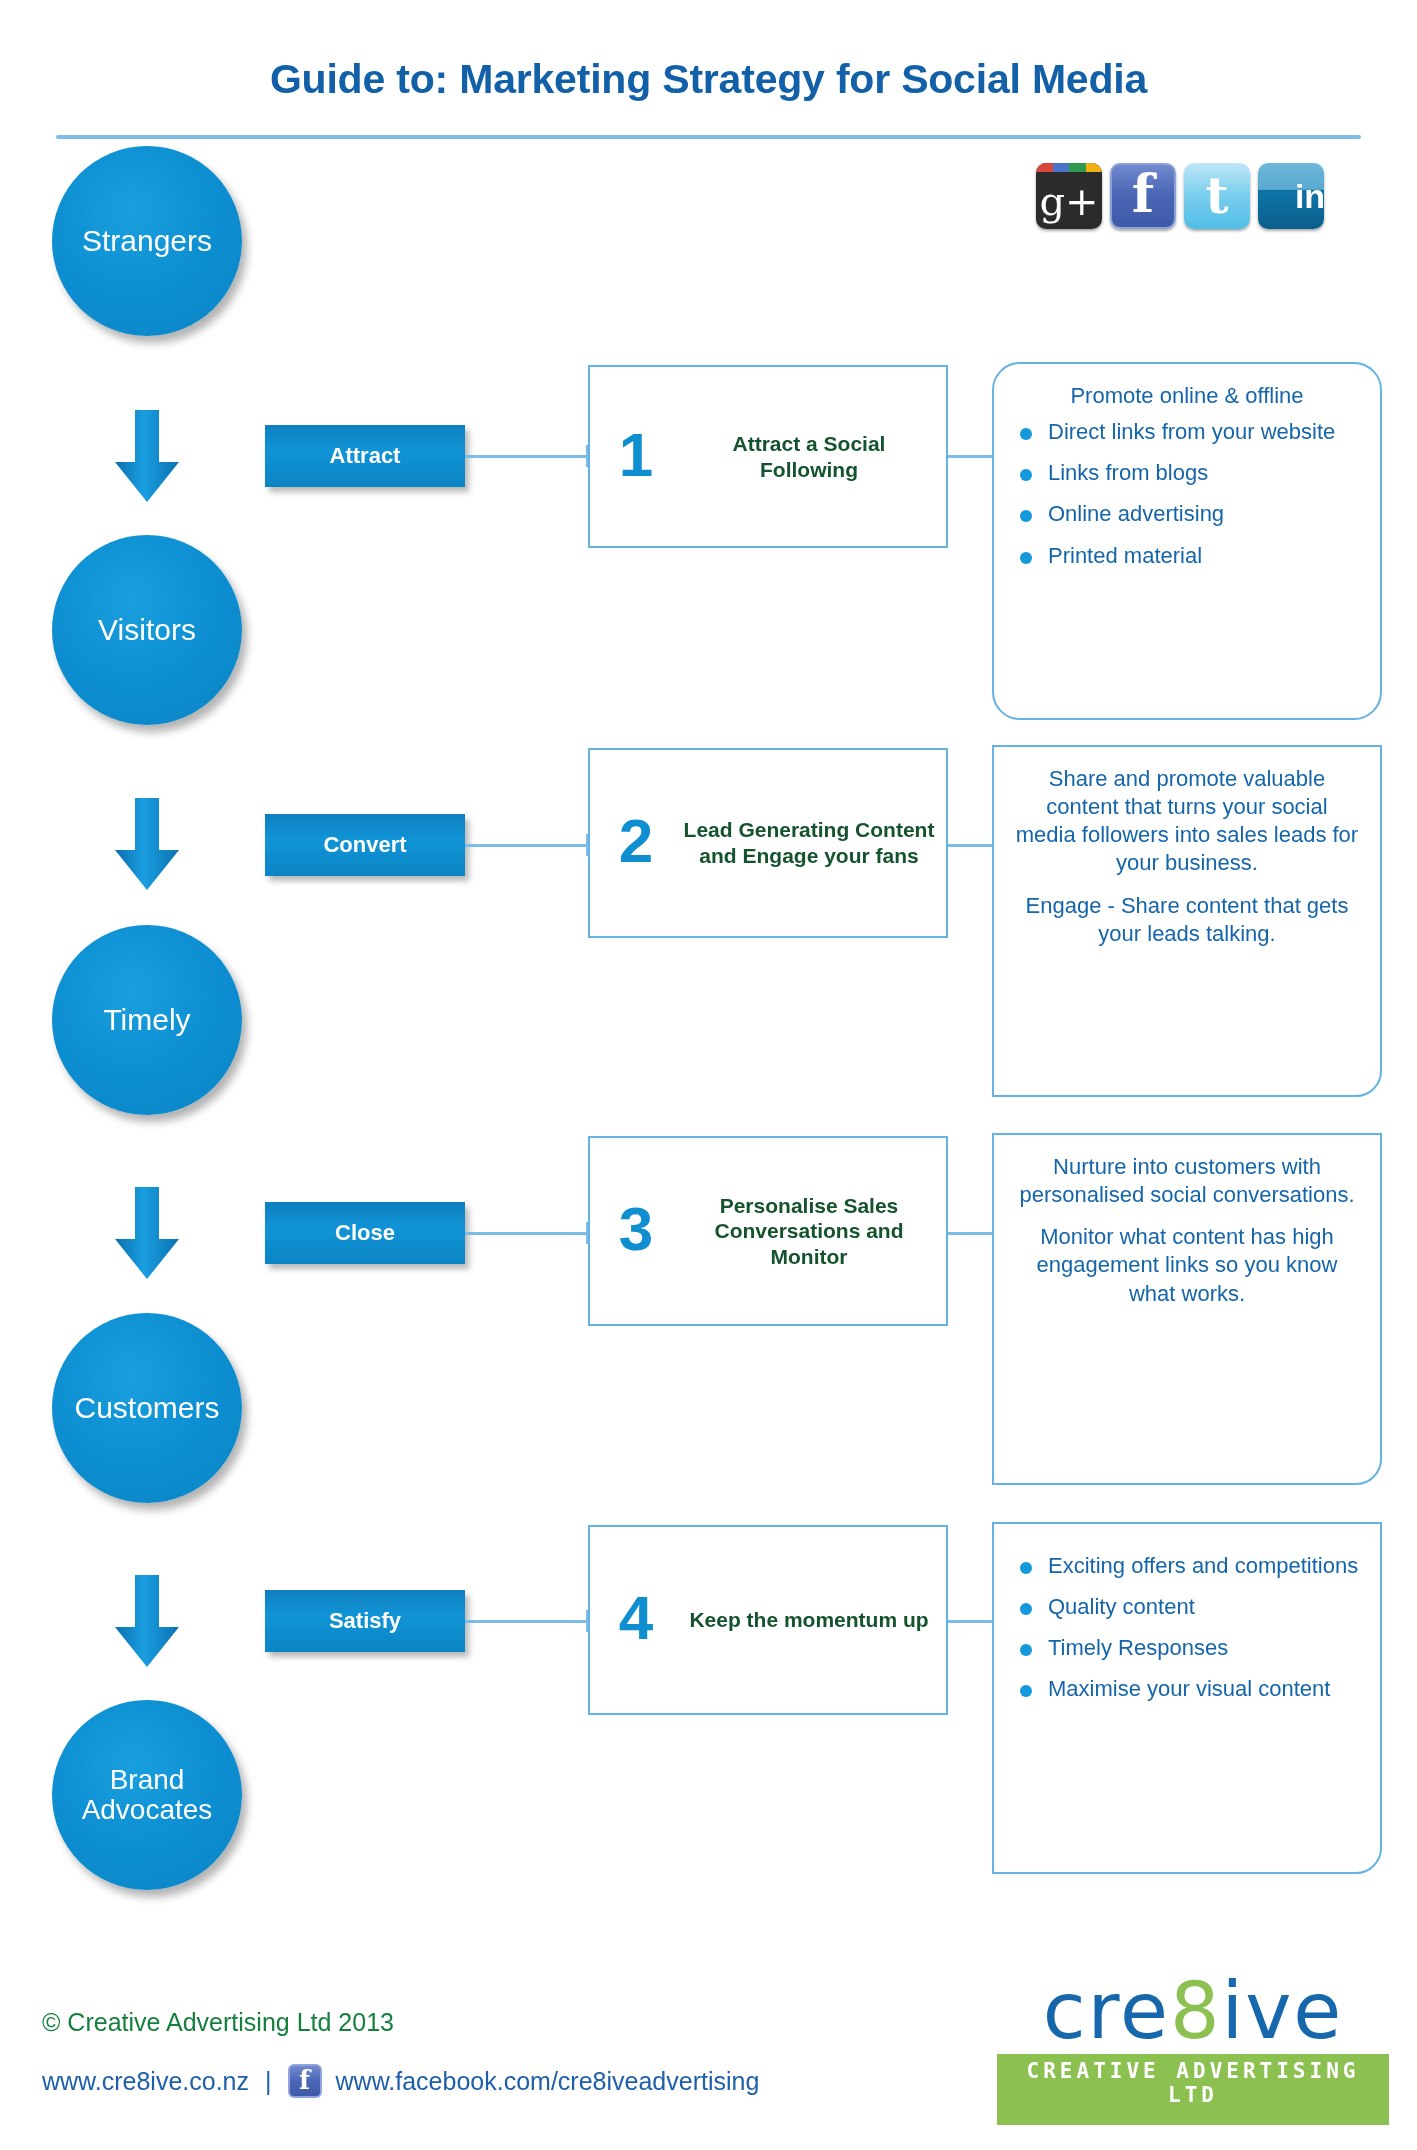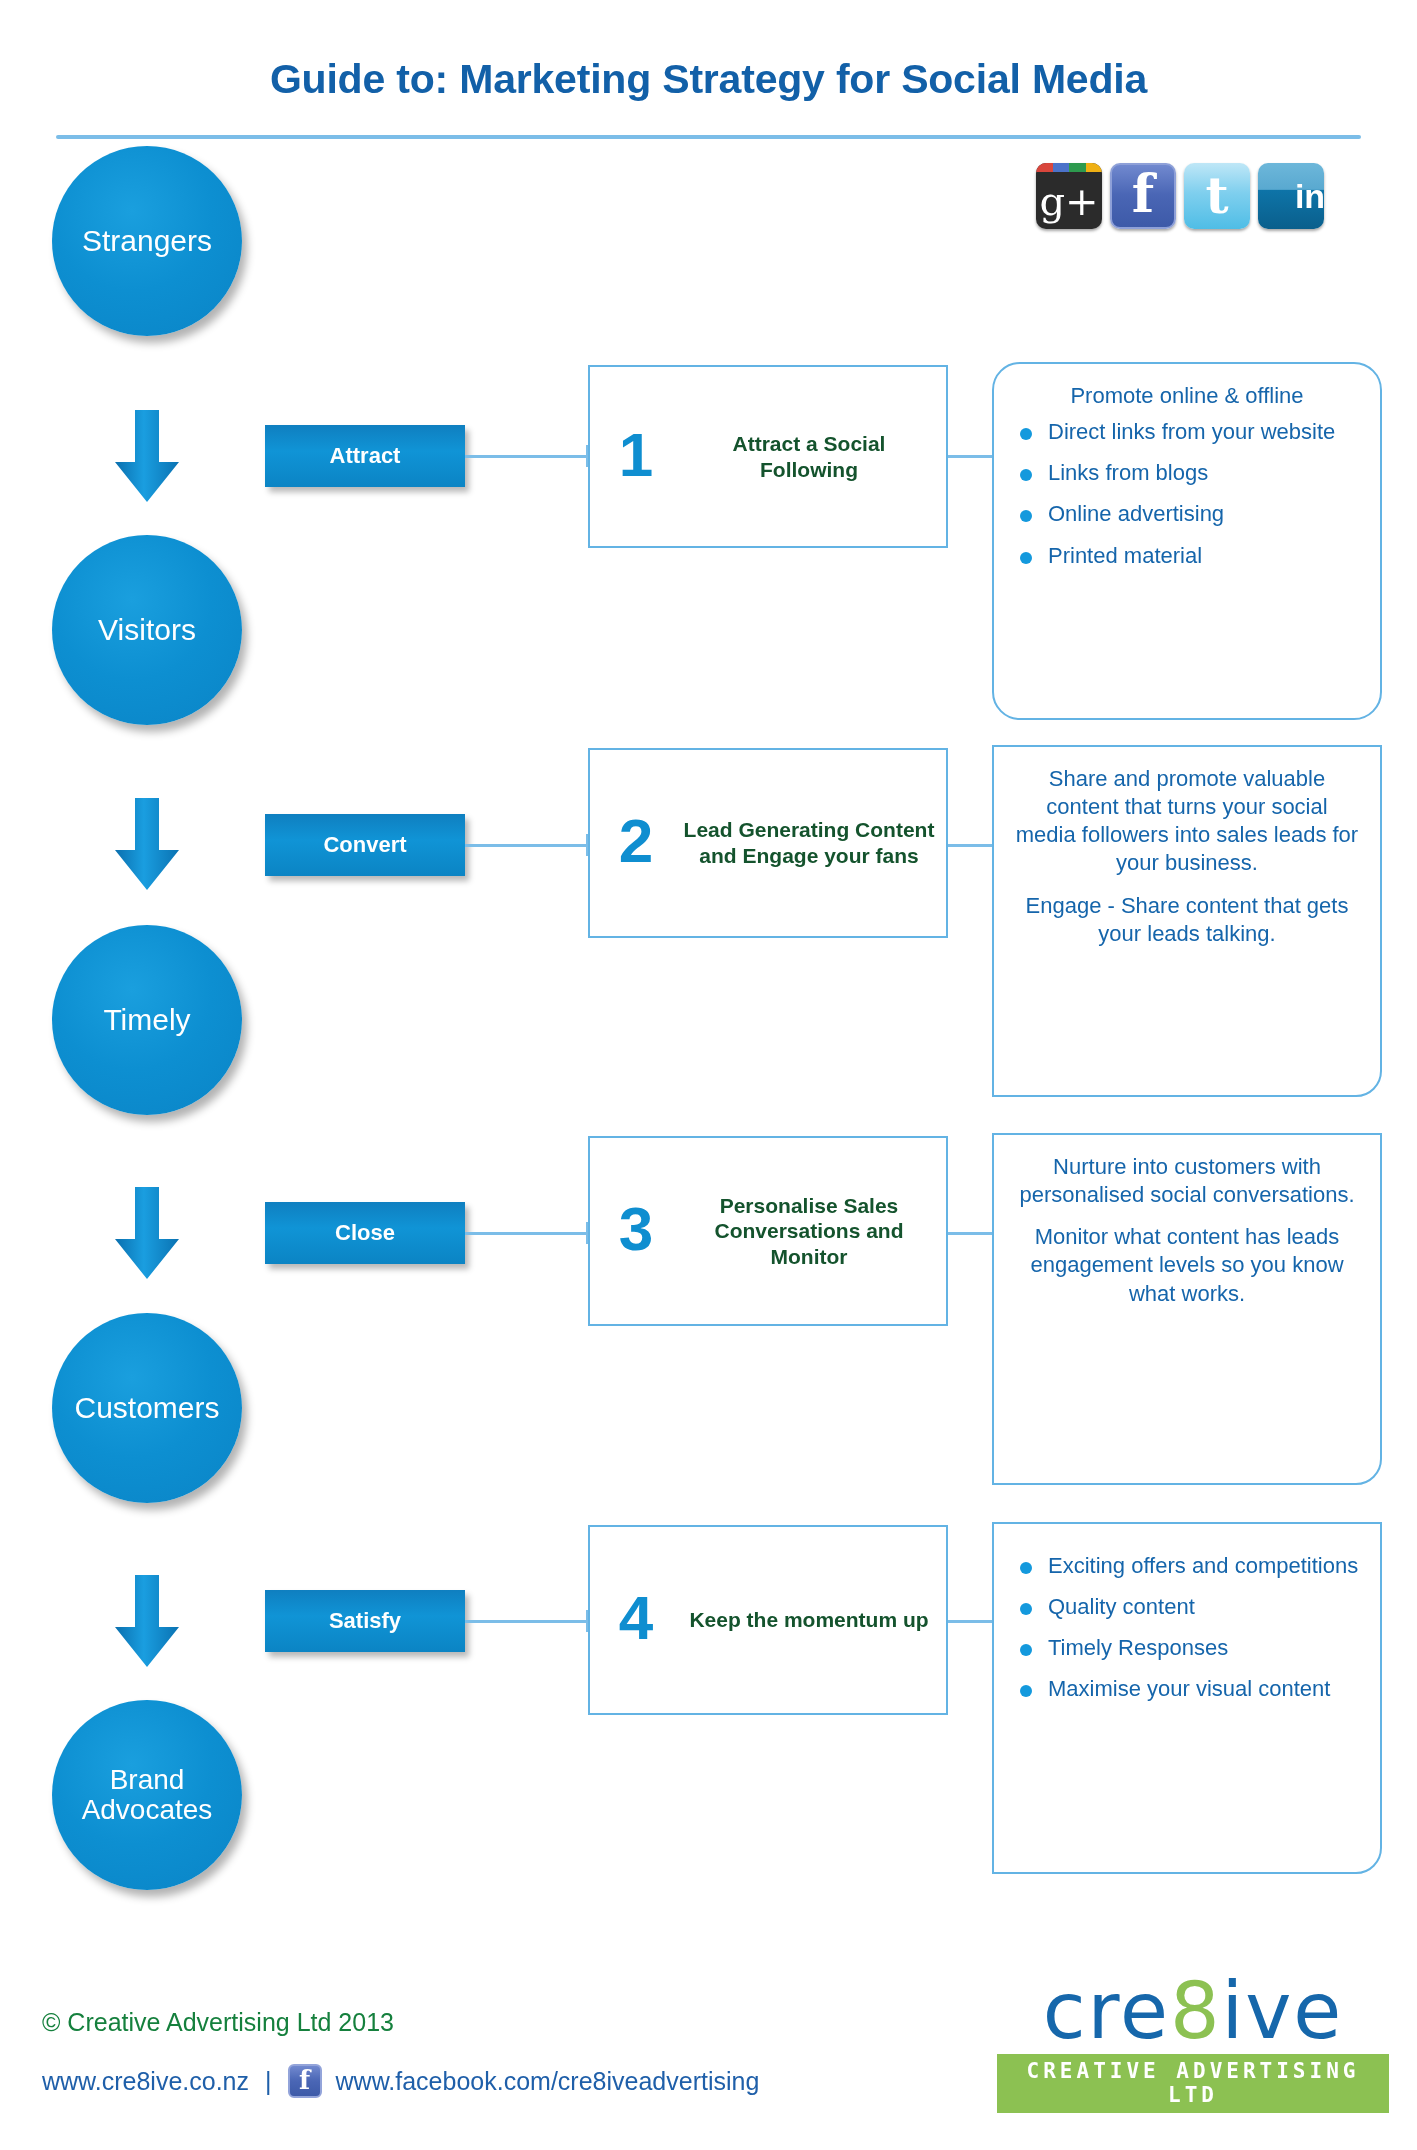--- a/index.html
+++ b/index.html
@@ -268,21 +268,21 @@
     line-height: 1;
     font-family: "DejaVu Sans", sans-serif;
   }
   #logo-word .eight { color: #8cc152; }
   #logo-tag {
     margin-top: 4px;
     background: #8cc152;
     color: #ffffff;
     font-size: 21px;
     letter-spacing: 4px;
-    padding: 5px 0 6px 0;
+    padding: 5px 0 18px 0;
     font-family: "DejaVu Sans Mono", monospace;
     font-weight: bold;
   }
 </style>
 </head>
 <body>
 
 <div id="page">
 
   <div id="title">Guide to: Marketing Strategy for Social Media</div>
@@ -412,21 +412,21 @@
     </ul>
   </div>
 
   <div class="detail-box" style="left:992px; top:745px; height:352px;">
     <p>Share and promote valuable content that turns your social media followers into sales leads for your business.</p>
     <p>Engage - Share content that gets your leads talking.</p>
   </div>
 
   <div class="detail-box" style="left:992px; top:1133px; height:352px;">
     <p>Nurture into customers with personalised social conversations.</p>
-    <p>Monitor what content has leads engagement levels so you know what works.</p>
+    <p>Monitor what content has high engagement links so you know what works.</p>
   </div>
 
   <div class="detail-box" style="left:992px; top:1522px; height:352px; padding-top:28px;">
     <ul>
       <li>Exciting offers and competitions</li>
       <li>Quality content</li>
       <li>Timely Responses</li>
       <li>Maximise your visual content</li>
     </ul>
   </div>

